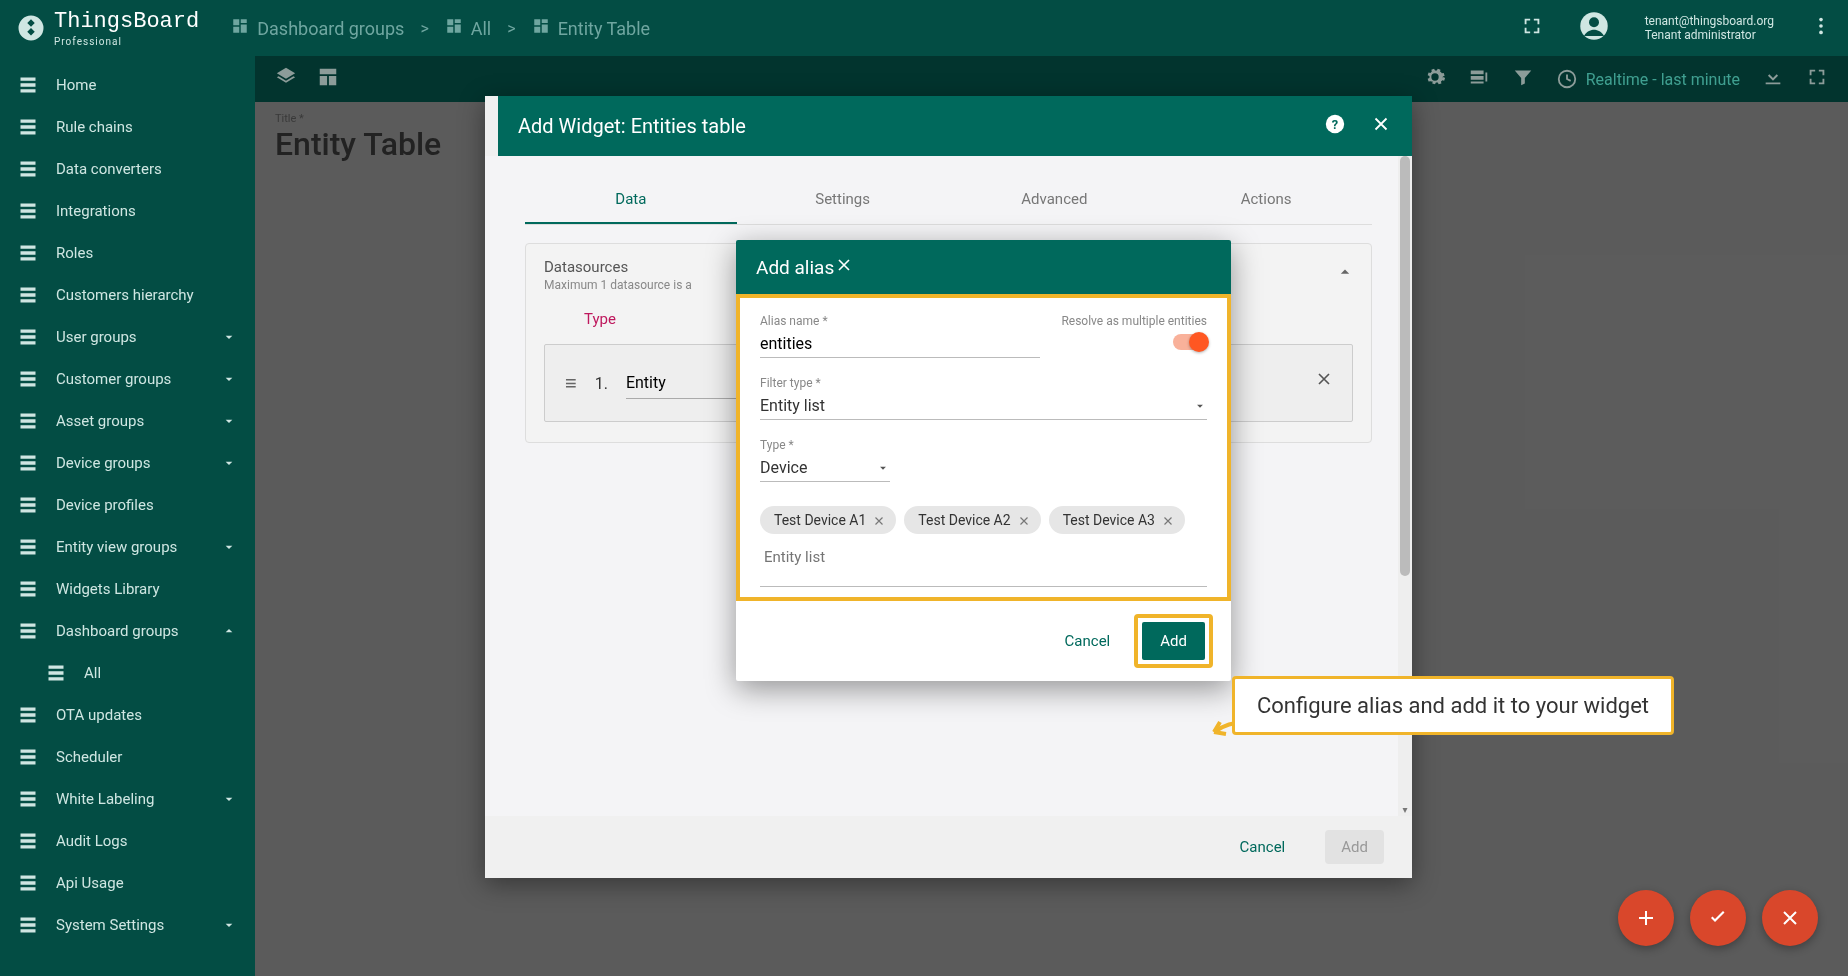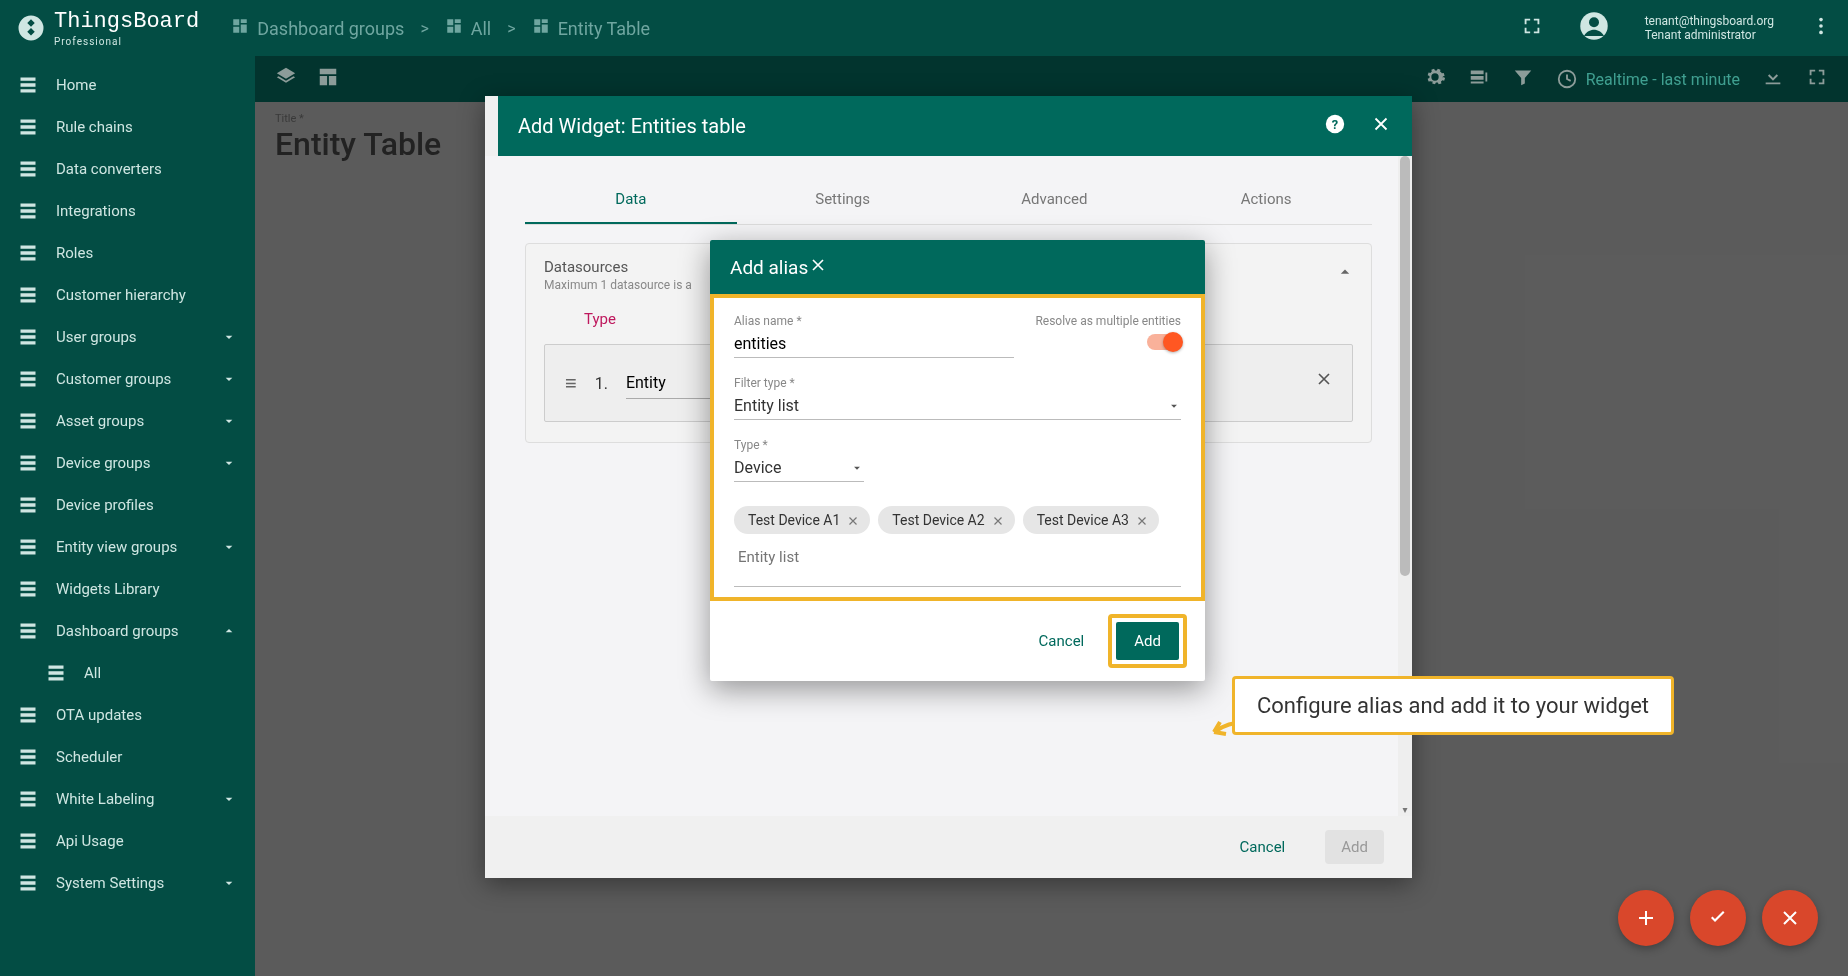--- a/index.html
+++ b/index.html
@@ -74,21 +74,21 @@
 .add-widget-foot { height:62px; display:flex; align-items:center; justify-content:flex-end; gap:24px; padding:0 28px; background:#f0f0f0; }
 .foot-btn { font-size:15px; padding:8px 16px; border-radius:4px; border:none; cursor:pointer; }
 .foot-cancel { background:transparent; color:#00695c; }
 .foot-add { background:#e2e2e2; color:#999; }
 .scrollbar-fake { position:absolute; right:0; top:0; width:14px; height:100%; background:#eee; }
 .scrollbar-fake .thumb { position:absolute; left:2px; top:0; width:10px; height:420px; background:#bbb; border-radius:5px; }
 .scrollbar-fake .arrow { position:absolute; left:0; width:14px; height:14px; display:flex; align-items:center; justify-content:center; font-size:10px; color:#777; }
 .scrollbar-fake .arrow.bot { bottom:0; }
 
 
-.add-alias { position:absolute; left:710px; top:240px; width:495px; background:#fff; box-shadow:0 8px 30px rgba(0,0,0,0.4); border-radius:2px; overflow:hidden; z-index:10; }
+.add-alias { position:absolute; left:736px; top:240px; width:495px; background:#fff; box-shadow:0 8px 30px rgba(0,0,0,0.4); border-radius:2px; overflow:hidden; z-index:10; }
 .add-alias-head { height:54px; background:#00695c; color:#fff; display:flex; align-items:center; padding:0 20px; font-size:19px; }
 .add-alias-head svg { width:20px; height:20px; fill:#fff; margin-left:auto; }
 .alias-form { border:4px solid #f0b42a; border-bottom:none; border-top:none; padding:16px 20px 10px; }
 .alias-top-border { height:4px; background:#f0b42a; }
 .alias-bot-border { height:4px; background:#f0b42a; }
 .field { margin-bottom:18px; position:relative; }
 .field-label { font-size:12px; color:#888; }
 .field input, .field .sel { width:100%; border:none; border-bottom:1px solid #bbb; padding:6px 0 4px; font-size:16px; background:transparent; outline:none; }
 .field .sel { display:flex; align-items:center; justify-content:space-between; }
 .field .sel svg { width:14px; height:14px; fill:#555; }
@@ -204,21 +204,21 @@
         <div class="nav-item">
           <svg viewBox="0 0 24 24">
             <path d="M3 3h18v4H3zM3 10h18v4H3zM3 17h18v4H3z"></path>
           </svg>
           <span class="label">Roles</span>
         </div>
         <div class="nav-item">
           <svg viewBox="0 0 24 24">
             <path d="M3 3h18v4H3zM3 10h18v4H3zM3 17h18v4H3z"></path>
           </svg>
-          <span class="label">Customer hierarchy</span>
+          <span class="label">Customers hierarchy</span>
         </div>
         <div class="nav-item">
           <svg viewBox="0 0 24 24">
             <path d="M3 3h18v4H3zM3 10h18v4H3zM3 17h18v4H3z"></path>
           </svg>
           <span class="label">User groups</span>
           <svg class="chev" viewBox="0 0 24 24">
             <path d="M7 10l5 5 5-5z"></path>
           </svg>
         </div>
@@ -298,20 +298,26 @@
           <span class="label">Scheduler</span>
         </div>
         <div class="nav-item">
           <svg viewBox="0 0 24 24">
             <path d="M3 3h18v4H3zM3 10h18v4H3zM3 17h18v4H3z"></path>
           </svg>
           <span class="label">White Labeling</span>
           <svg class="chev" viewBox="0 0 24 24">
             <path d="M7 10l5 5 5-5z"></path>
           </svg>
+        </div>
+        <div class="nav-item">
+          <svg viewBox="0 0 24 24">
+            <path d="M3 3h18v4H3zM3 10h18v4H3zM3 17h18v4H3z"></path>
+          </svg>
+          <span class="label">Audit Logs</span>
         </div>
         <div class="nav-item">
           <svg viewBox="0 0 24 24">
             <path d="M3 3h18v4H3zM3 10h18v4H3zM3 17h18v4H3z"></path>
           </svg>
           <span class="label">Api Usage</span>
         </div>
         <div class="nav-item">
           <svg viewBox="0 0 24 24">
             <path d="M3 3h18v4H3zM3 10h18v4H3zM3 17h18v4H3z"></path>

